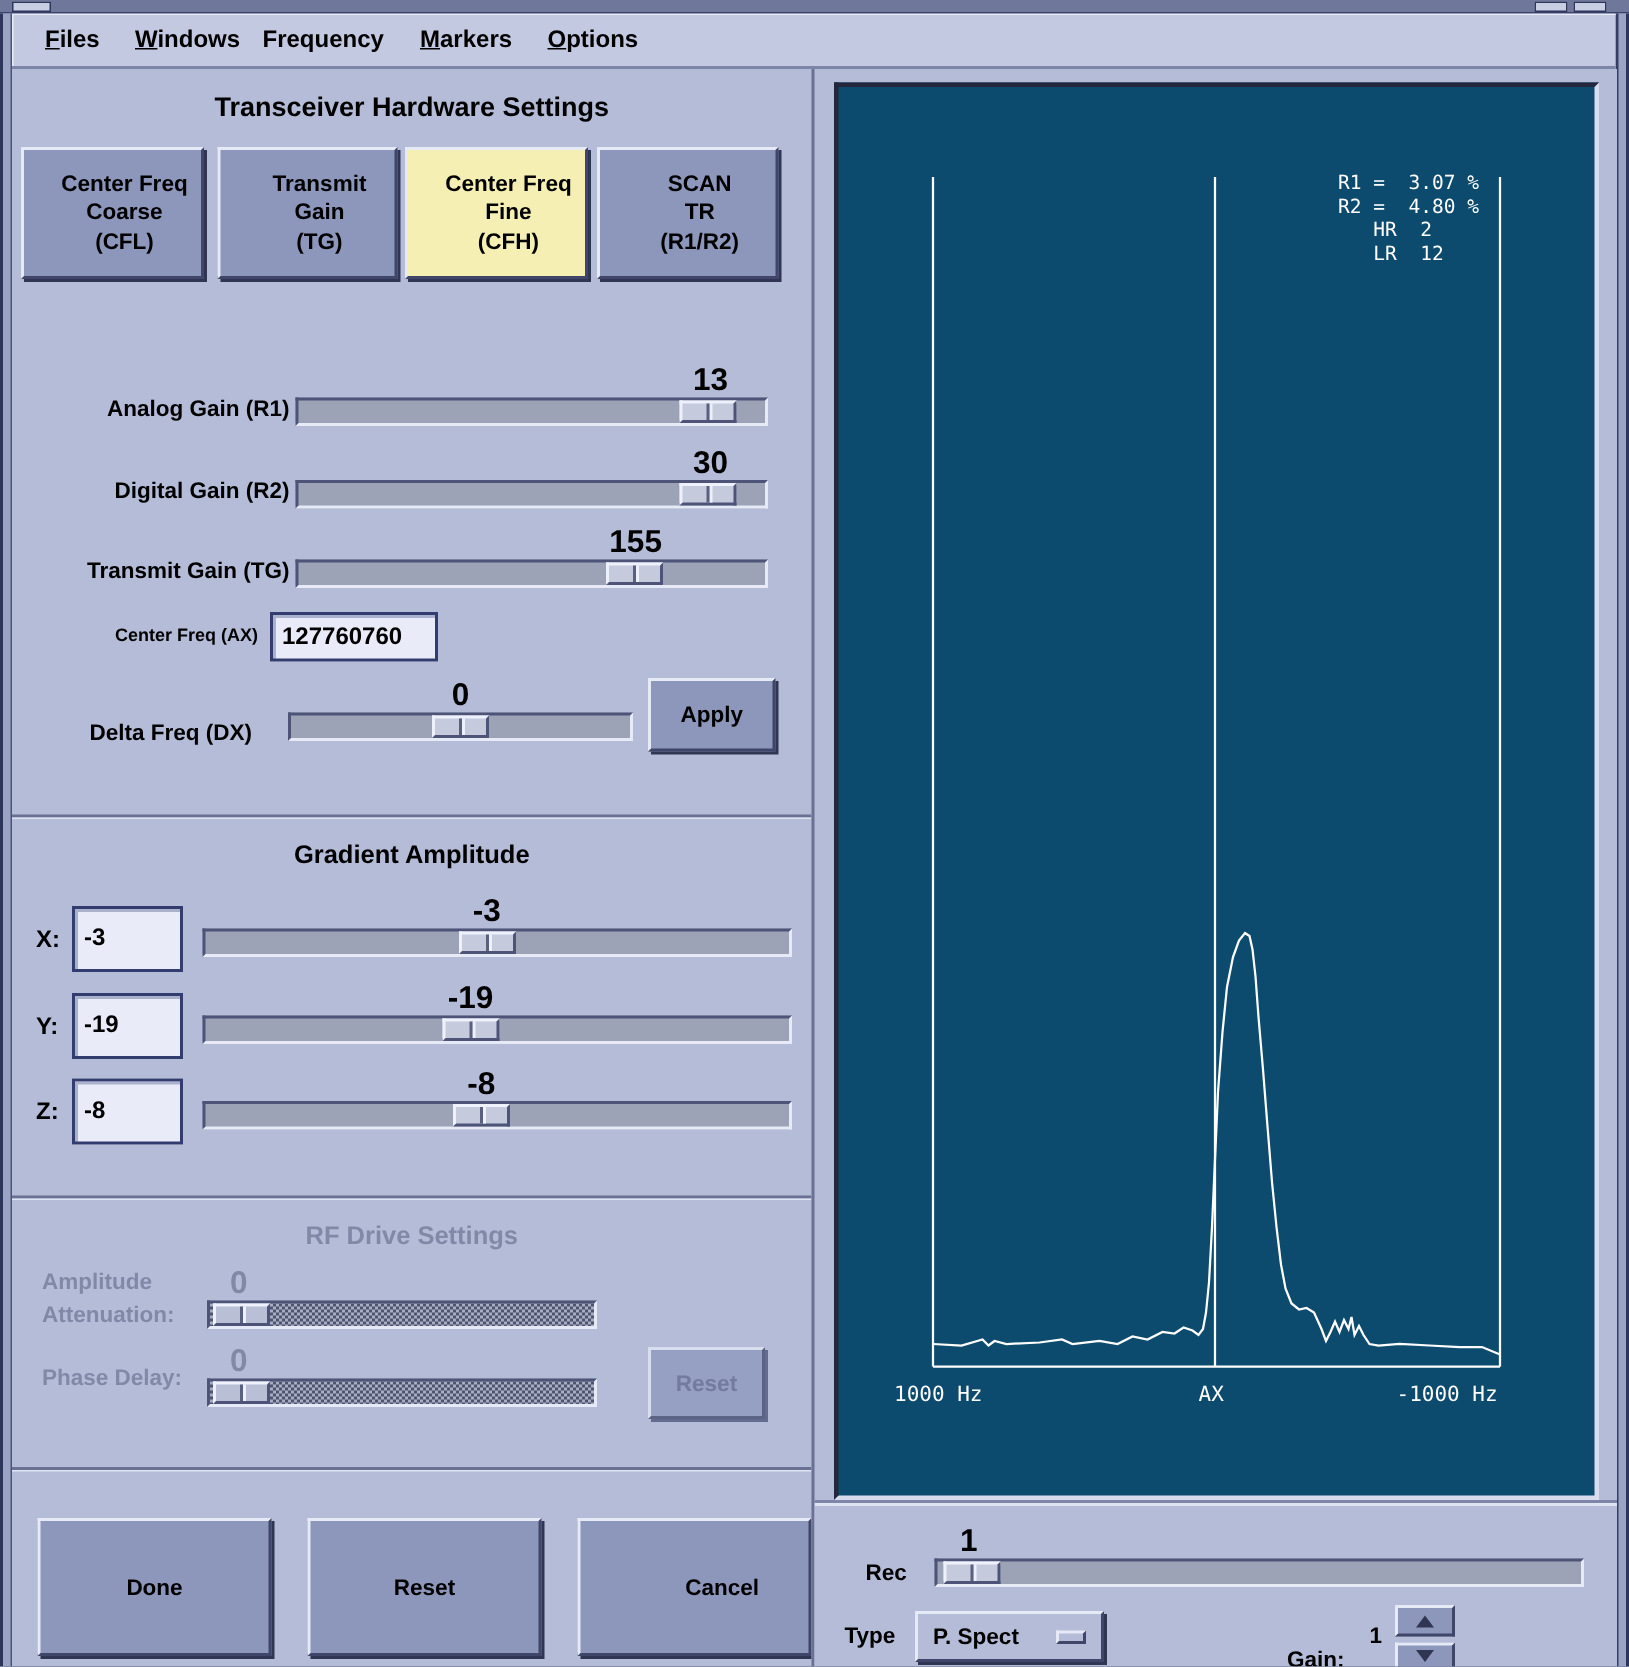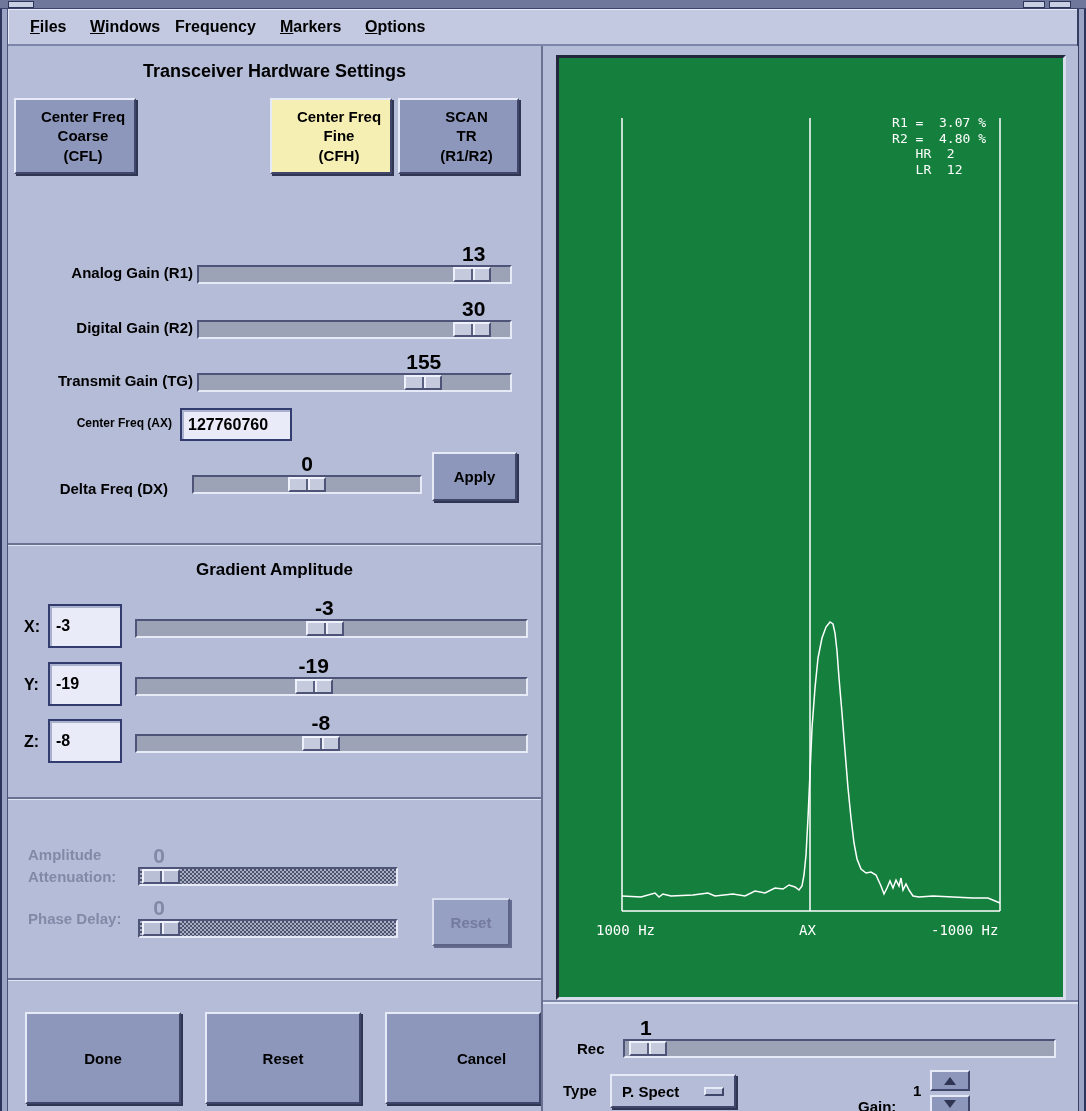--- a/index.html
+++ b/index.html
@@ -17,21 +17,21 @@
   .menu-item{position:absolute;top:9px;font-weight:bold;font-size:16px;color:#000;cursor:default;}
   .menu-item u{text-decoration:underline;}
 
   
   .left-panel{position:absolute;left:8px;top:46px;width:533px;height:1065px;background:#b5bcd7;}
   .lp-title{position:absolute;top:15px;left:0;width:100%;text-align:center;font-size:18px;font-weight:bold;color:#000;}
   .sect-title{position:absolute;left:0;width:100%;text-align:center;font-size:17px;font-weight:bold;color:#000;}
   .separator{position:absolute;left:0;width:100%;height:3px;border-top:2px solid #6a7192;border-bottom:1px solid #dfe4f2;}
 
   .btn{background:#8c97bb;border-top:2px solid #e6eaf7;border-left:2px solid #e6eaf7;border-right:2px solid #40466a;border-bottom:2px solid #40466a;box-shadow:2px 2px 0 #2f3552;color:#000;font-weight:bold;text-align:center;cursor:pointer;}
-  .mode-btn{position:absolute;top:52px;height:76px;font-size:15px;line-height:1.3;white-space:pre-line;display:flex;align-items:center;justify-content:center;padding-left:22px;}
+  .mode-btn{position:absolute;top:52px;height:88px;font-size:15px;line-height:1.3;white-space:pre-line;display:flex;align-items:center;justify-content:center;padding-left:22px;}
   .mode-btn.active{background:#f6efb3;}
 
   
   .scale-row{position:absolute;left:0;width:100%;height:48px;}
   .scale-label{position:absolute;left:0;width:185px;text-align:right;font-weight:bold;font-size:15px;color:#000;top:22px;}
   .trough-wrap{position:absolute;top:0;height:48px;}
   .scale-value{position:absolute;top:0;font-weight:bold;font-size:21px;color:#000;transform:translateX(-50%);white-space:nowrap;}
   .trough{position:absolute;bottom:6px;left:0;right:0;height:19px;background:#9ca3b7;border-top:2px solid #4d5478;border-left:2px solid #4d5478;border-bottom:2px solid #e6eaf7;border-right:2px solid #e6eaf7;}
   .thumb{position:absolute;top:0;bottom:0;width:38px;background:#c5cadd;border-top:2px solid #eef1fb;border-left:2px solid #eef1fb;border-right:2px solid #4d5478;border-bottom:2px solid #4d5478;}
   .thumb::after{content:"";position:absolute;left:16px;top:0;bottom:0;width:2px;background:#5a6180;box-shadow:2px 0 0 #eef1fb;}
@@ -42,21 +42,21 @@
   .disabled-txt{color:#6d7494;opacity:.7;}
   .trough.disabled{background-color:#9ca3b7;background-image:repeating-conic-gradient(#4e5470 0% 25%,#a8aec2 0% 50%);background-size:4px 4px;}
   .thumb.disabled{background:#b9bfd4;}
   .btn.disabled{color:#5f668a;opacity:.75;box-shadow:2px 2px 0 #4a517a;cursor:default;}
 
   .apply-btn{position:absolute;font-size:15px;display:flex;align-items:center;justify-content:center;}
   .footer-btn{position:absolute;top:966px;width:156px;height:92px;font-size:15px;display:flex;align-items:center;justify-content:center;}
 
   
   .right-panel{position:absolute;left:541px;top:46px;width:537px;height:1065px;background:#b5bcd7;border-left:2px solid #6a7192;}
-  .plot-area{position:absolute;left:13px;top:9px;width:510px;height:945px;background:#15803d;border-top:3px solid #23273c;border-left:3px solid #23273c;border-bottom:3px solid #d8dcec;border-right:3px solid #d8dcec;}
+  .plot-area{position:absolute;left:13px;top:9px;width:510px;height:945px;background:#0c4a6e;border-top:3px solid #23273c;border-left:3px solid #23273c;border-bottom:3px solid #d8dcec;border-right:3px solid #d8dcec;}
   .plot-svg{position:absolute;left:0;top:0;}
   .plot-annot{position:absolute;top:57px;right:77px;color:#fff;font-family:"DejaVu Sans Mono",monospace;font-size:13px;line-height:15.5px;white-space:pre;text-align:left;}
   .ax-label{position:absolute;top:864px;color:#fff;font-family:"DejaVu Sans Mono",monospace;font-size:14px;}
 
   .plot-controls{position:absolute;left:0;right:0;top:954px;bottom:0;background:#b5bcd7;border-top:2px solid #7d85a8;box-shadow:inset 0 2px 0 #dfe4f2;}
   .pc-label{position:absolute;font-weight:bold;font-size:15px;color:#000;}
   .option-btn{position:absolute;left:67px;top:72px;width:126px;height:34px;background:#b5bcd7;border-top:2px solid #e6eaf7;border-left:2px solid #e6eaf7;border-right:2px solid #40466a;border-bottom:2px solid #40466a;box-shadow:2px 2px 0 #2f3552;display:flex;align-items:center;justify-content:space-between;padding:0 10px;font-weight:bold;font-size:15px;cursor:pointer;}
   .option-indicator{width:20px;height:9px;background:#b5bcd7;border-top:2px solid #e6eaf7;border-left:2px solid #e6eaf7;border-right:2px solid #40466a;border-bottom:2px solid #40466a;}
   .spinner{position:absolute;left:387px;top:68px;width:40px;}
   .spin{position:absolute;left:0;width:40px;height:21px;background:#8c97bb;border-top:2px solid #e6eaf7;border-left:2px solid #e6eaf7;border-right:2px solid #40466a;border-bottom:2px solid #40466a;cursor:pointer;display:flex;align-items:center;justify-content:center;padding:0;}
@@ -115,20 +115,23 @@
     <span class="menu-item" style="left:272px;"><u>M</u>arkers</span>
     <span class="menu-item" style="left:357px;"><u>O</u>ptions</span>
   </div>
 
   <div class="left-panel">
     <div class="lp-title">Transceiver Hardware Settings</div>
 
     <button class="btn mode-btn" style="left:6px;width:122px;">Center Freq
 Coarse
 (CFL)</button>
+    <button class="btn mode-btn" style="left:137px;width:120px;">Transmit
+Gain
+(TG)</button>
     <button class="btn mode-btn active" style="left:262px;width:122px;">Center Freq
 Fine
 (CFH)</button>
     <button class="btn mode-btn" style="left:390px;width:121px;">SCAN
 TR
 (R1/R2)</button>
 
     <div class="scale-row row-r1">
       <label class="scale-label">Analog Gain (R1)</label>
       <div class="trough-wrap">
@@ -205,20 +208,21 @@
       <input class="text-input shim-input" value="-8" style="">
       <div class="trough-wrap">
         <span class="scale-value" style="left: calc(47% + 1.1px);">-8</span>
         <div class="trough">
           <div class="thumb" style="left: calc(47% - 17.9px);"></div>
         </div>
       </div>
     </div>
 
     <div class="separator sep2"></div>
+    <div class="sect-title rf-title disabled-txt">RF Drive Settings</div>
 
     <div class="rf-row row-rf1">
       <span class="rf-label disabled-txt">Amplitude
 Attenuation:</span>
       <div class="trough-wrap">
         <span class="scale-value disabled-txt" style="left: calc(1% + 18.6px);">0</span>
         <div class="trough disabled">
           <div class="thumb disabled" style="left: calc(1% - 0.4px);"></div>
         </div>
       </div>

